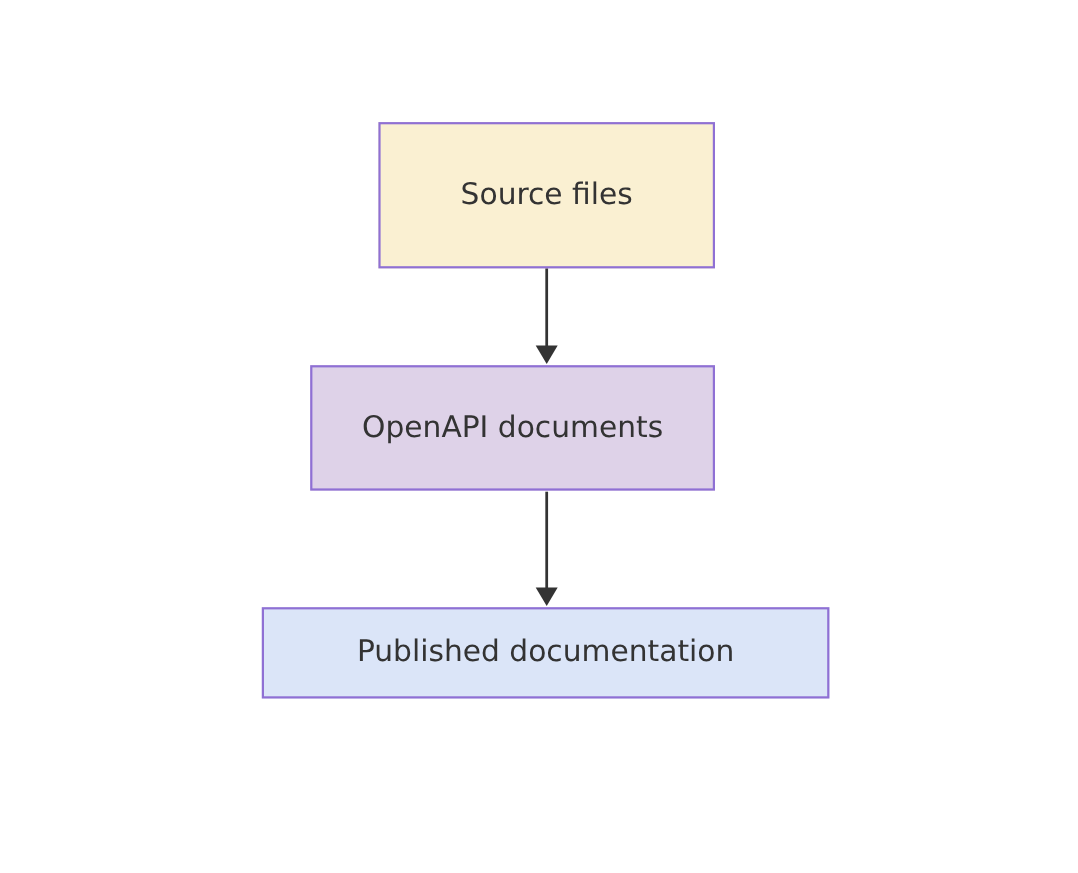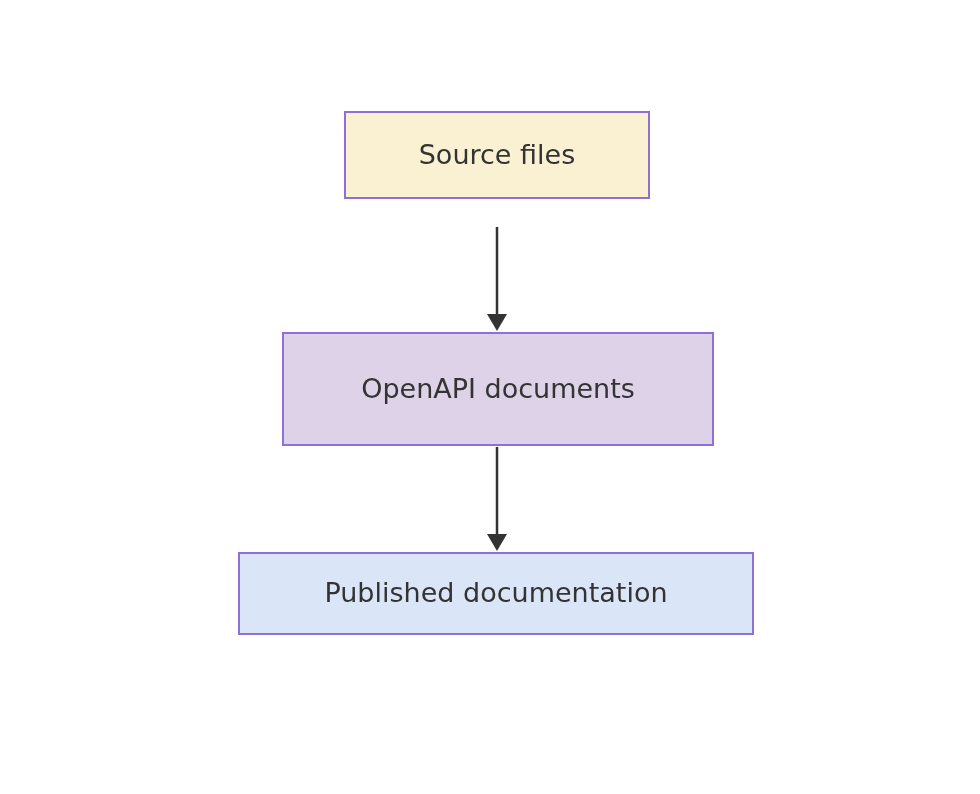--- a/index.html
+++ b/index.html
@@ -25,27 +25,27 @@
     color: #333333;
     font-size: 27px;
     line-height: 1.2;
     text-align: center;
     white-space: nowrap;
   }
   .node-source {
     left: 344px;
     top: 111px;
     width: 306px;
-    height: 88px;
+    height: 133px;
     background: #faf0d2;
   }
   .node-openapi {
     left: 282px;
     top: 332px;
-    width: 432px;
+    width: 368px;
     height: 114px;
     background: #ded2e8;
   }
   .node-published {
     left: 238px;
     top: 552px;
     width: 516px;
     height: 83px;
     background: #dbe5f8;
   }

